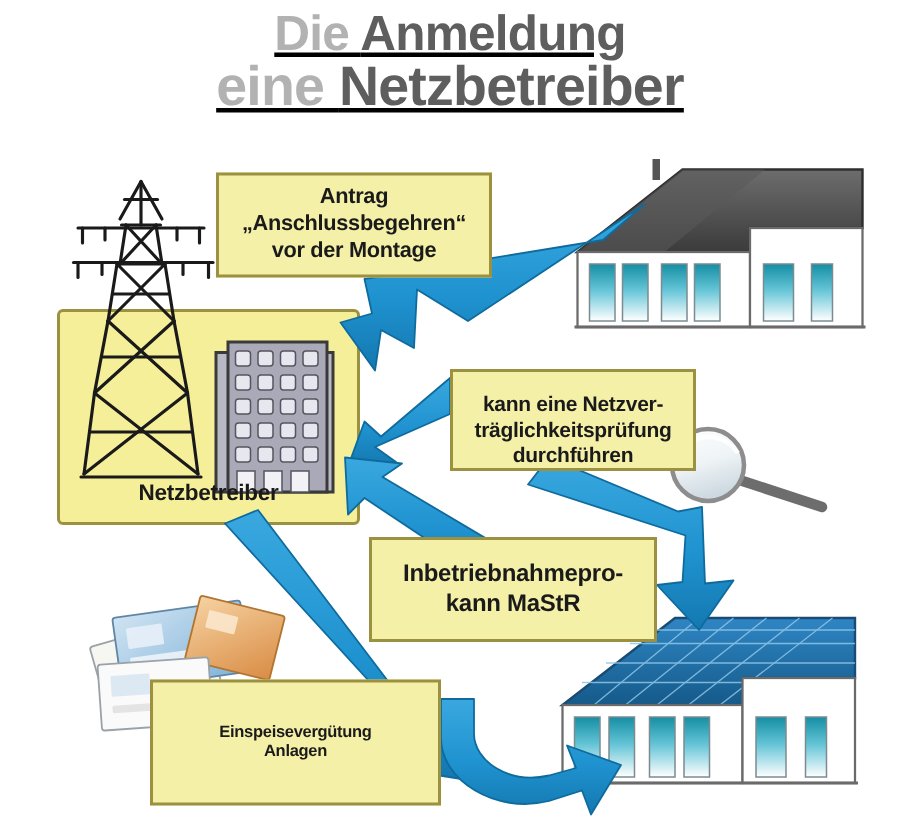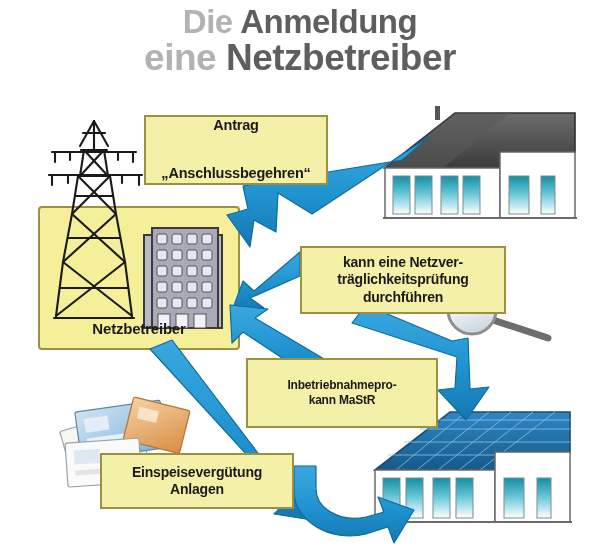--- a/index.html
+++ b/index.html
@@ -25,20 +25,21 @@
 
   
   .title-block {
     position: absolute;
     left: 0;
     top: 4px;
     width: 600px;
     text-align: center;
     line-height: 1.08;
     user-select: none;
+    text-decoration: underline;
   }
   .title-line {
     display: block;
     font-weight: bold;
     letter-spacing: -0.5px;
     white-space: nowrap;
   }
   .title-line-1 { font-size: 33px; }
   .title-line-2 { font-size: 37px; margin-top: -2px; }
   .t-light { color: #b2b2b2; }
@@ -65,24 +66,24 @@
     display: flex;
     flex-direction: column;
     align-items: center;
     justify-content: center;
     line-height: 1.22;
     letter-spacing: -0.2px;
     user-select: none;
   }
   .label-box .ln { display: block; white-space: nowrap; }
 
-  #box-antrag    { left: 144px; top: 115px; width: 184px; height: 70px;  font-size: 14.5px; justify-content: space-between; }
-  #box-netzvert  { left: 300px; top: 246px; width: 206px; height: 68px;  font-size: 14px; }
-  #box-inbetrieb { left: 246px; top: 358px; width: 192px; height: 70px;  font-size: 12px; }
-  #box-einspeise { left: 100px; top: 453px; width: 194px; height: 56px;  font-size: 14px; }
+  #box-antrag    { left: 144px; top: 115px; width: 184px; height: 70px;  font-size: 14.5px; }
+  #box-netzvert  { left: 300px; top: 246px; width: 164px; height: 68px;  font-size: 14px; justify-content: flex-end; }
+  #box-inbetrieb { left: 246px; top: 358px; width: 192px; height: 70px;  font-size: 16px; }
+  #box-einspeise { left: 100px; top: 453px; width: 194px; height: 84px;  font-size: 11px; }
 
   
   #netzbetreiber-caption {
     position: absolute;
     left: 40px;
     top: 320px;
     width: 198px;
     text-align: center;
     font-size: 15px;
     font-weight: bold;
@@ -301,20 +302,21 @@
       <path fill="url(#arrGrad)" d="M294,466 L294,492 C294,520 330,543 366,534 L388,527 L394,543 L414,510 L378,497 L384,512
                L366,517 C340,523 316,508 316,489 L316,466 Z"></path>
     </g>
   </svg>
 
   <div id="netzbetreiber-caption">Netzbetreiber</div>
 
   <div class="label-box" id="box-antrag">
     <span class="ln">Antrag</span>
     <span class="ln">„Anschlussbegehren“</span>
+    <span class="ln">vor der Montage</span>
   </div>
 
   <div class="label-box" id="box-netzvert">
     <span class="ln">kann eine Netzver-</span>
     <span class="ln">träglichkeitsprüfung</span>
     <span class="ln">durchführen</span>
   </div>
 
   <div class="label-box" id="box-inbetrieb">
     <span class="ln">Inbetriebnahmepro-</span>

